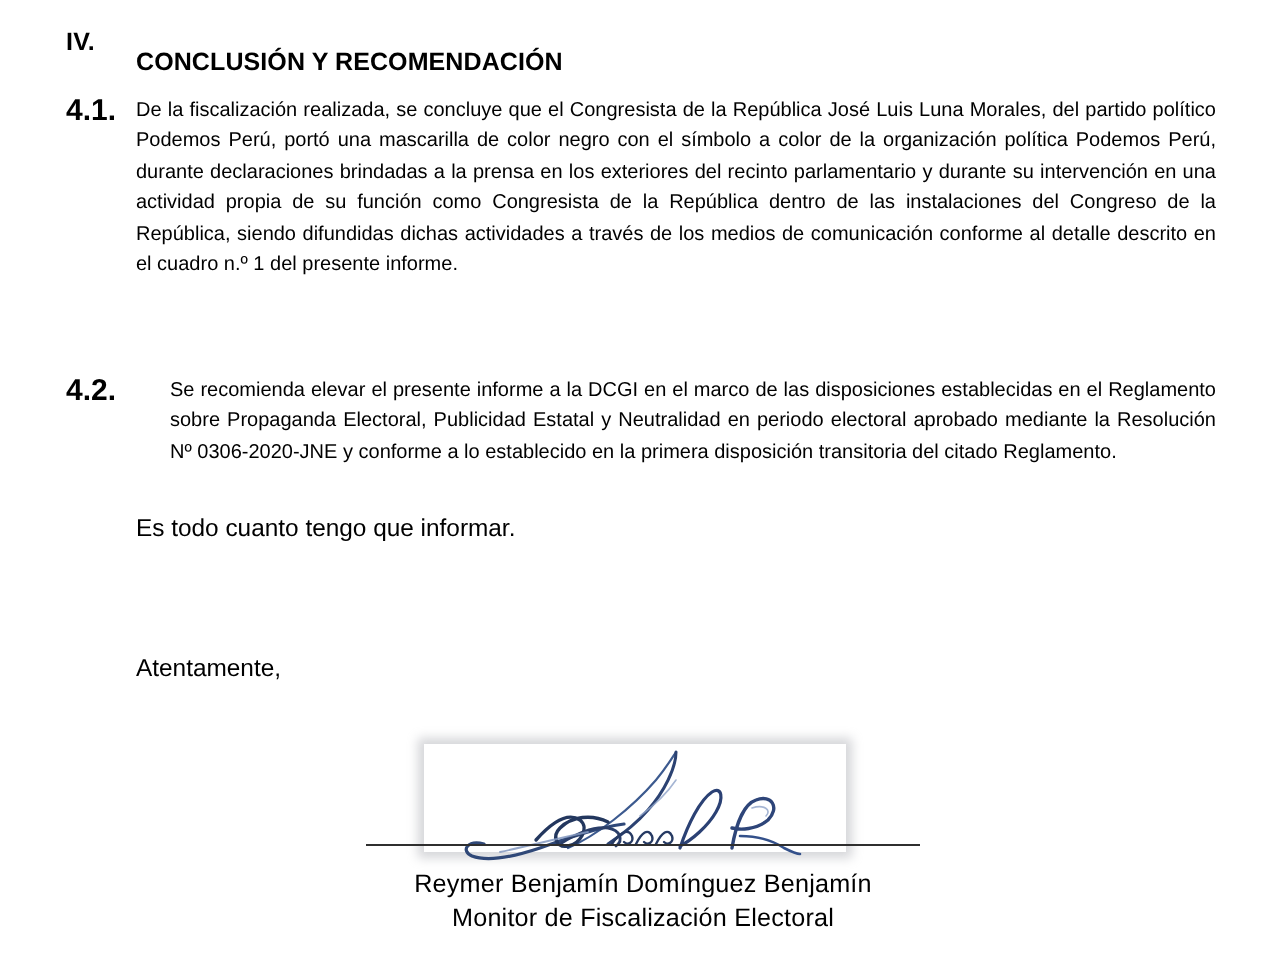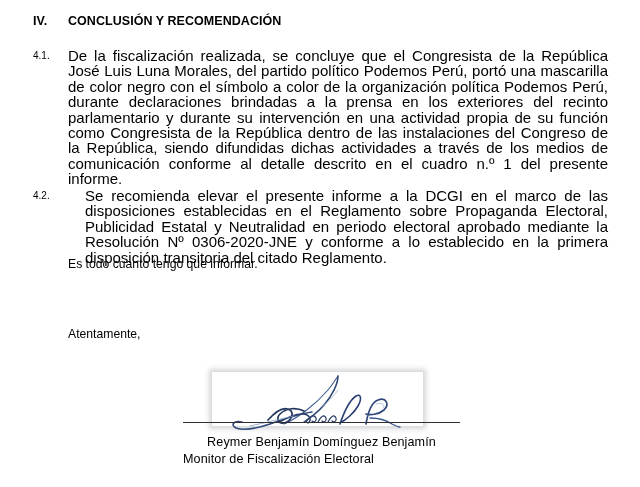--- a/index.html
+++ b/index.html
@@ -39,40 +39,41 @@
     letter-spacing: 0.1px;
     width: 35px;
     flex: 0 0 35px;
     line-height: 15px;
   }
   .section-heading .ttl {
     font-size: 12.5px;
     font-weight: bold;
     letter-spacing: 0.05px;
     line-height: 15px;
+    margin-top: 10px;
   }
 
   
   .para {
     position: absolute;
     left: 33px;
     width: 575px;
     display: flex;
     align-items: flex-start;
   }
   .para .num {
-    font-size: 10px;
-    font-weight: normal;
+    font-size: 15px;
+    font-weight: bold;
     width: 35px;
     flex: 0 0 35px;
     line-height: 15.4px;
   }
   .para .body {
     flex: 1 1 auto;
-    font-size: 15px;
+    font-size: 10px;
     line-height: 15.4px;
     text-align: justify;
     text-justify: inter-word;
     hyphens: none;
   }
 
   #para-41 { top: 48px; }
   #para-42 { top: 188px; gap: 17px; }
 
   
@@ -131,20 +132,21 @@
     text-align: center;
     font-size: 12.6px;
     line-height: 16px;
     letter-spacing: 0.1px;
   }
   .sig-role {
     position: absolute;
     left: 0;
     top: 89px;
     width: 277px;
+    text-align: center;
     font-size: 12.6px;
     line-height: 16px;
     letter-spacing: 0.1px;
   }
 </style>
 </head>
 <body>
 
 <div class="page">
 

